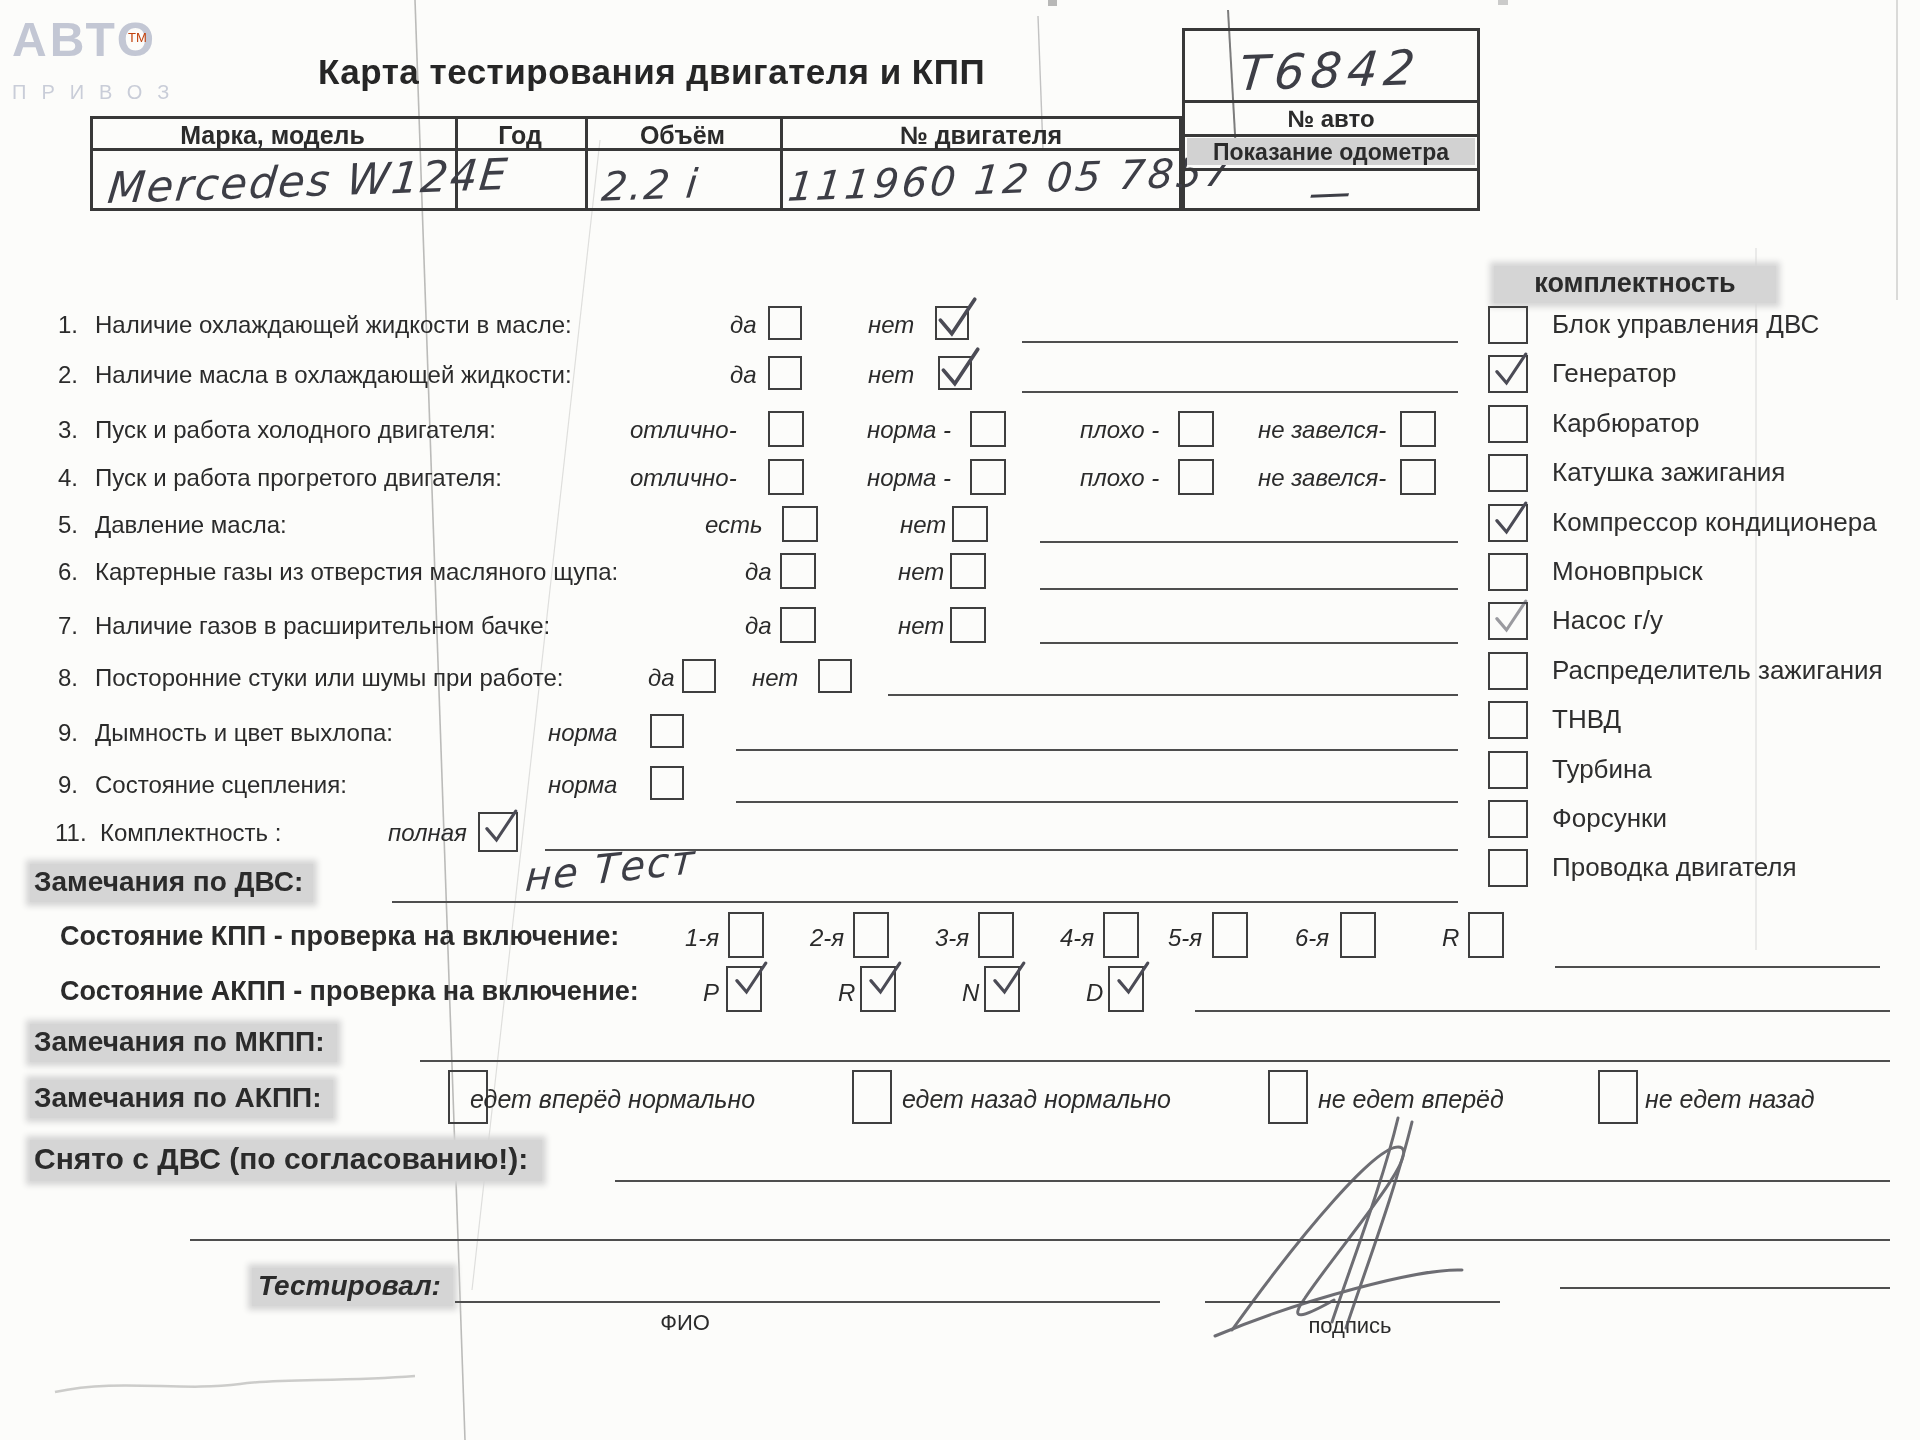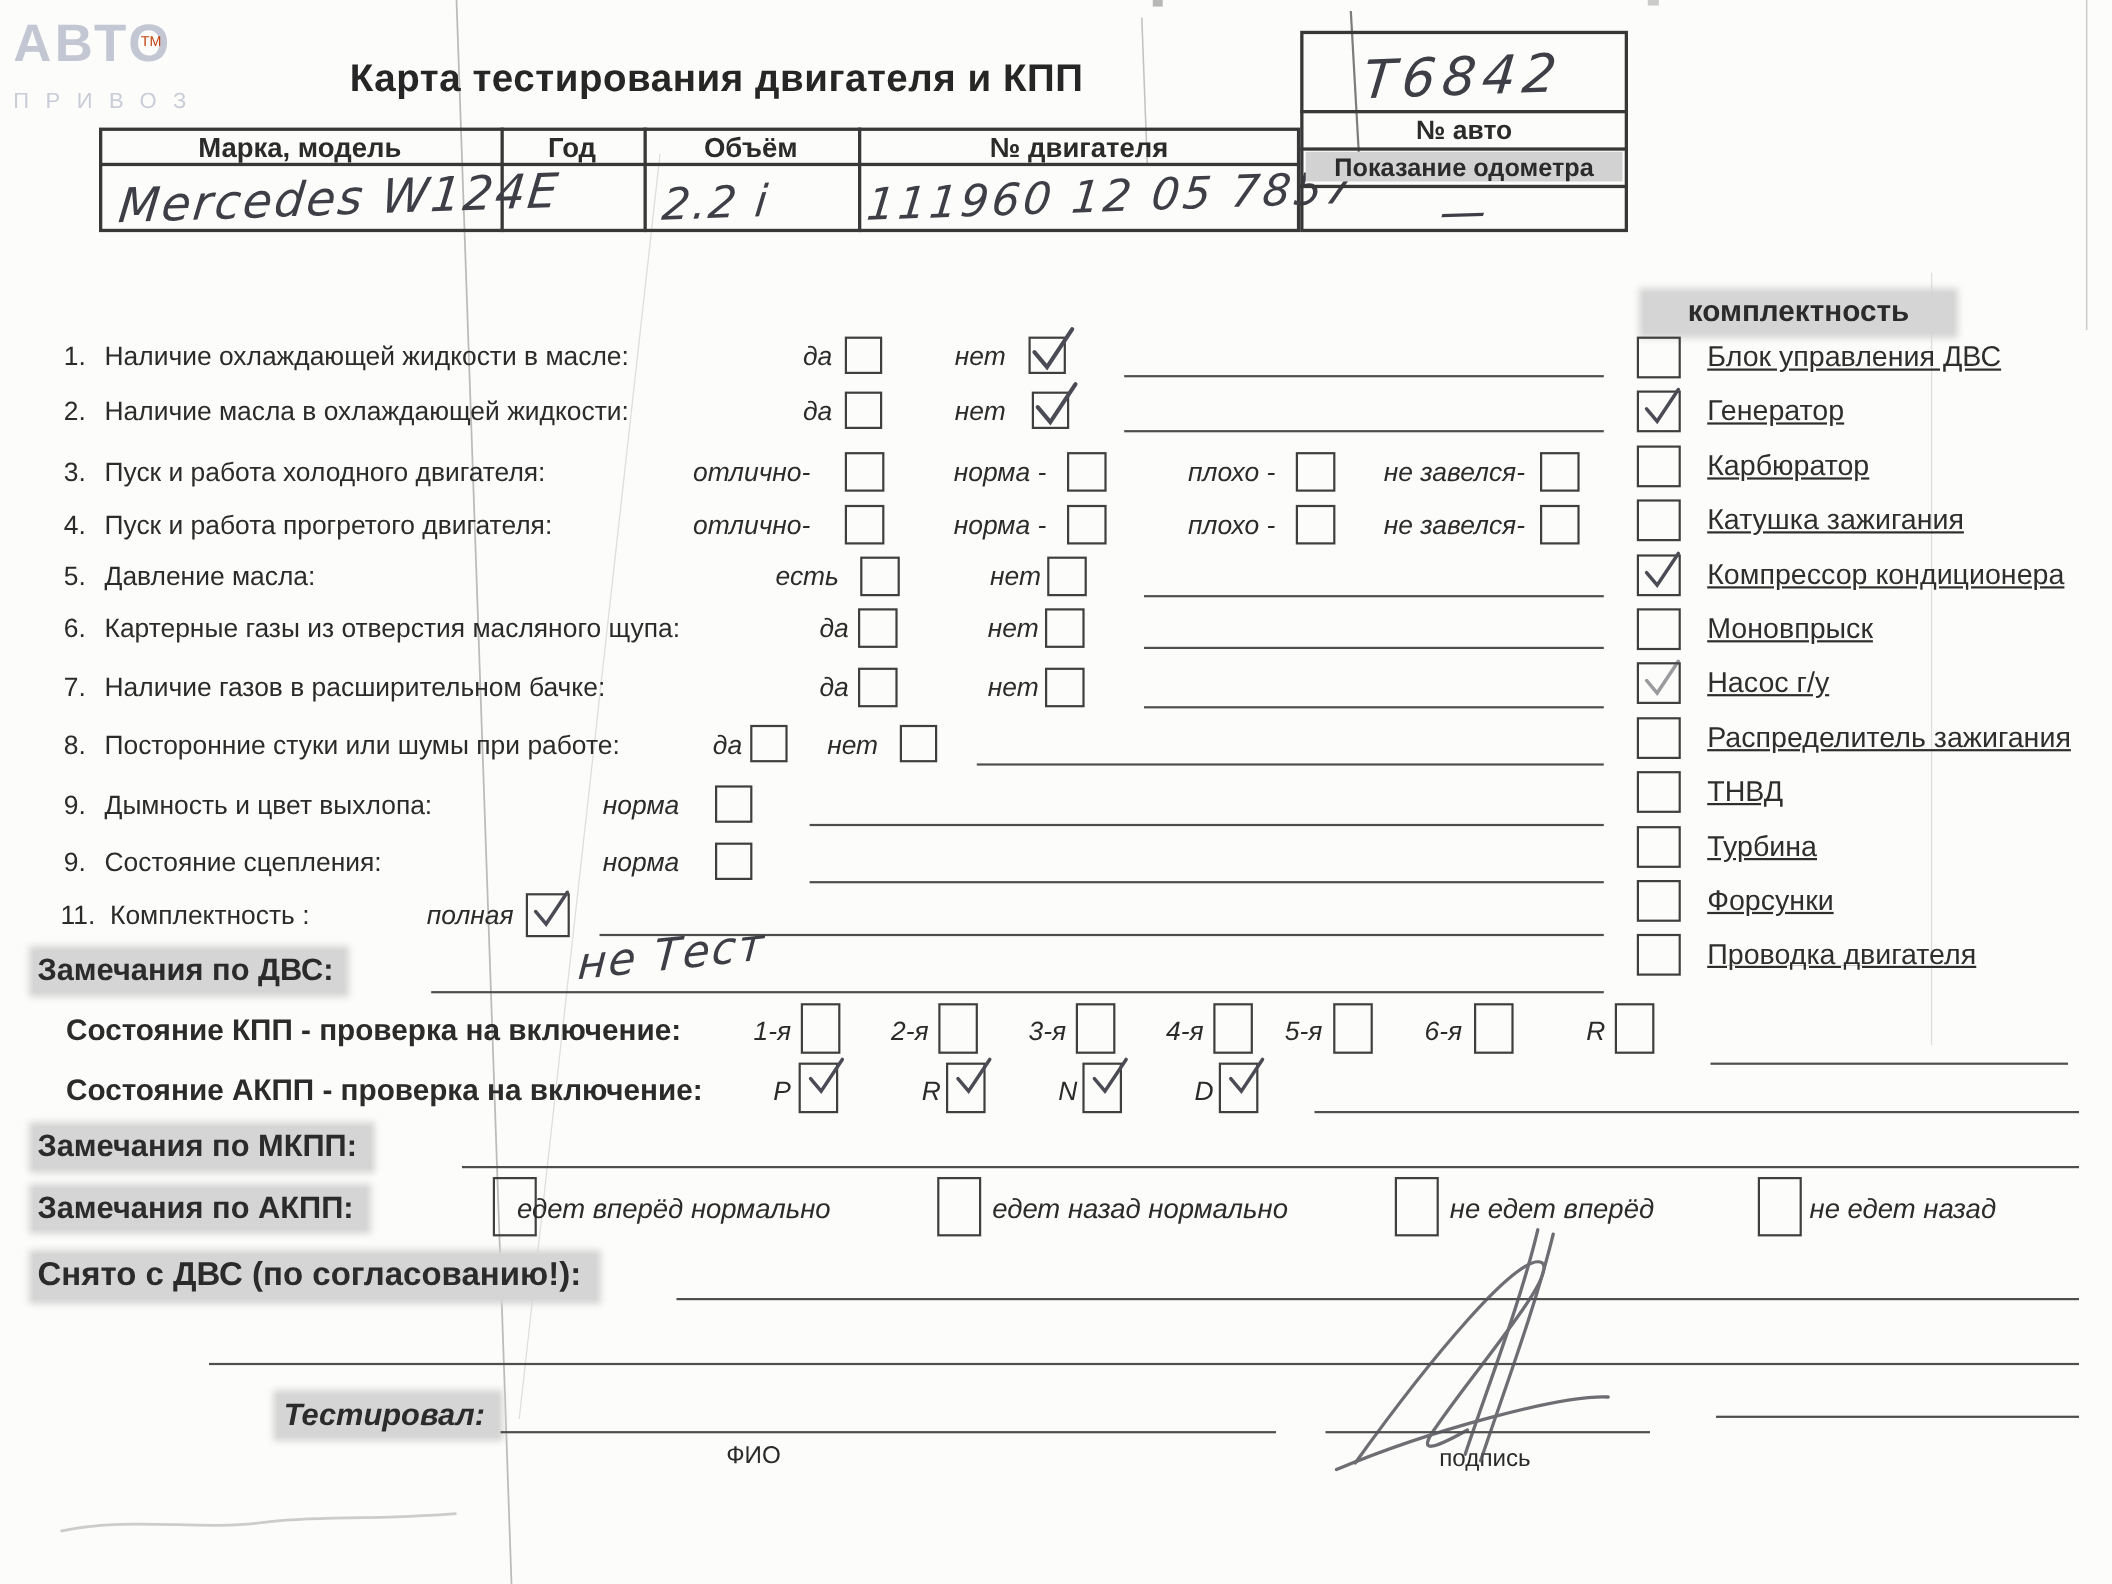--- a/index.html
+++ b/index.html
@@ -27,21 +27,21 @@
   .hdiv{position:absolute;height:3px;background:#383838;}
   
   .hw{position:absolute;font-family:"DejaVu Sans",sans-serif;font-style:italic;color:#3d3e46;
       transform:rotate(-2deg) skewX(-8deg);letter-spacing:2px;white-space:nowrap;}
   
   .tick{position:absolute;left:-6px;top:-16px;width:50px;height:50px;pointer-events:none;}
   .tick svg{width:100%;height:100%;overflow:visible;}
   .tk-in{left:-1px;top:-9px;width:42px;height:42px;}
   .tk-g{left:1px;top:-11px;width:42px;height:42px;}
   .tick-light{opacity:.55;}
-  .eql{font-size:26px;color:#2e2e2e;white-space:nowrap;text-decoration:underline;}
+  .eql{font-size:26px;color:#2e2e2e;white-space:nowrap;}
   .gear{font-size:24px;font-style:italic;}
 </style>
 </head>
 <body>
 
 <div id="page">
 
   <svg class="a" style="left:0;top:0;width:1920px;height:1440px;pointer-events:none">
     <line x1="415" y1="0" x2="465" y2="1440" stroke="#a6a6a4" stroke-width="1.6" opacity="0.75"></line>
     <line x1="600" y1="140" x2="472" y2="1290" stroke="#c7c7c5" stroke-width="1.2" opacity="0.55"></line>

